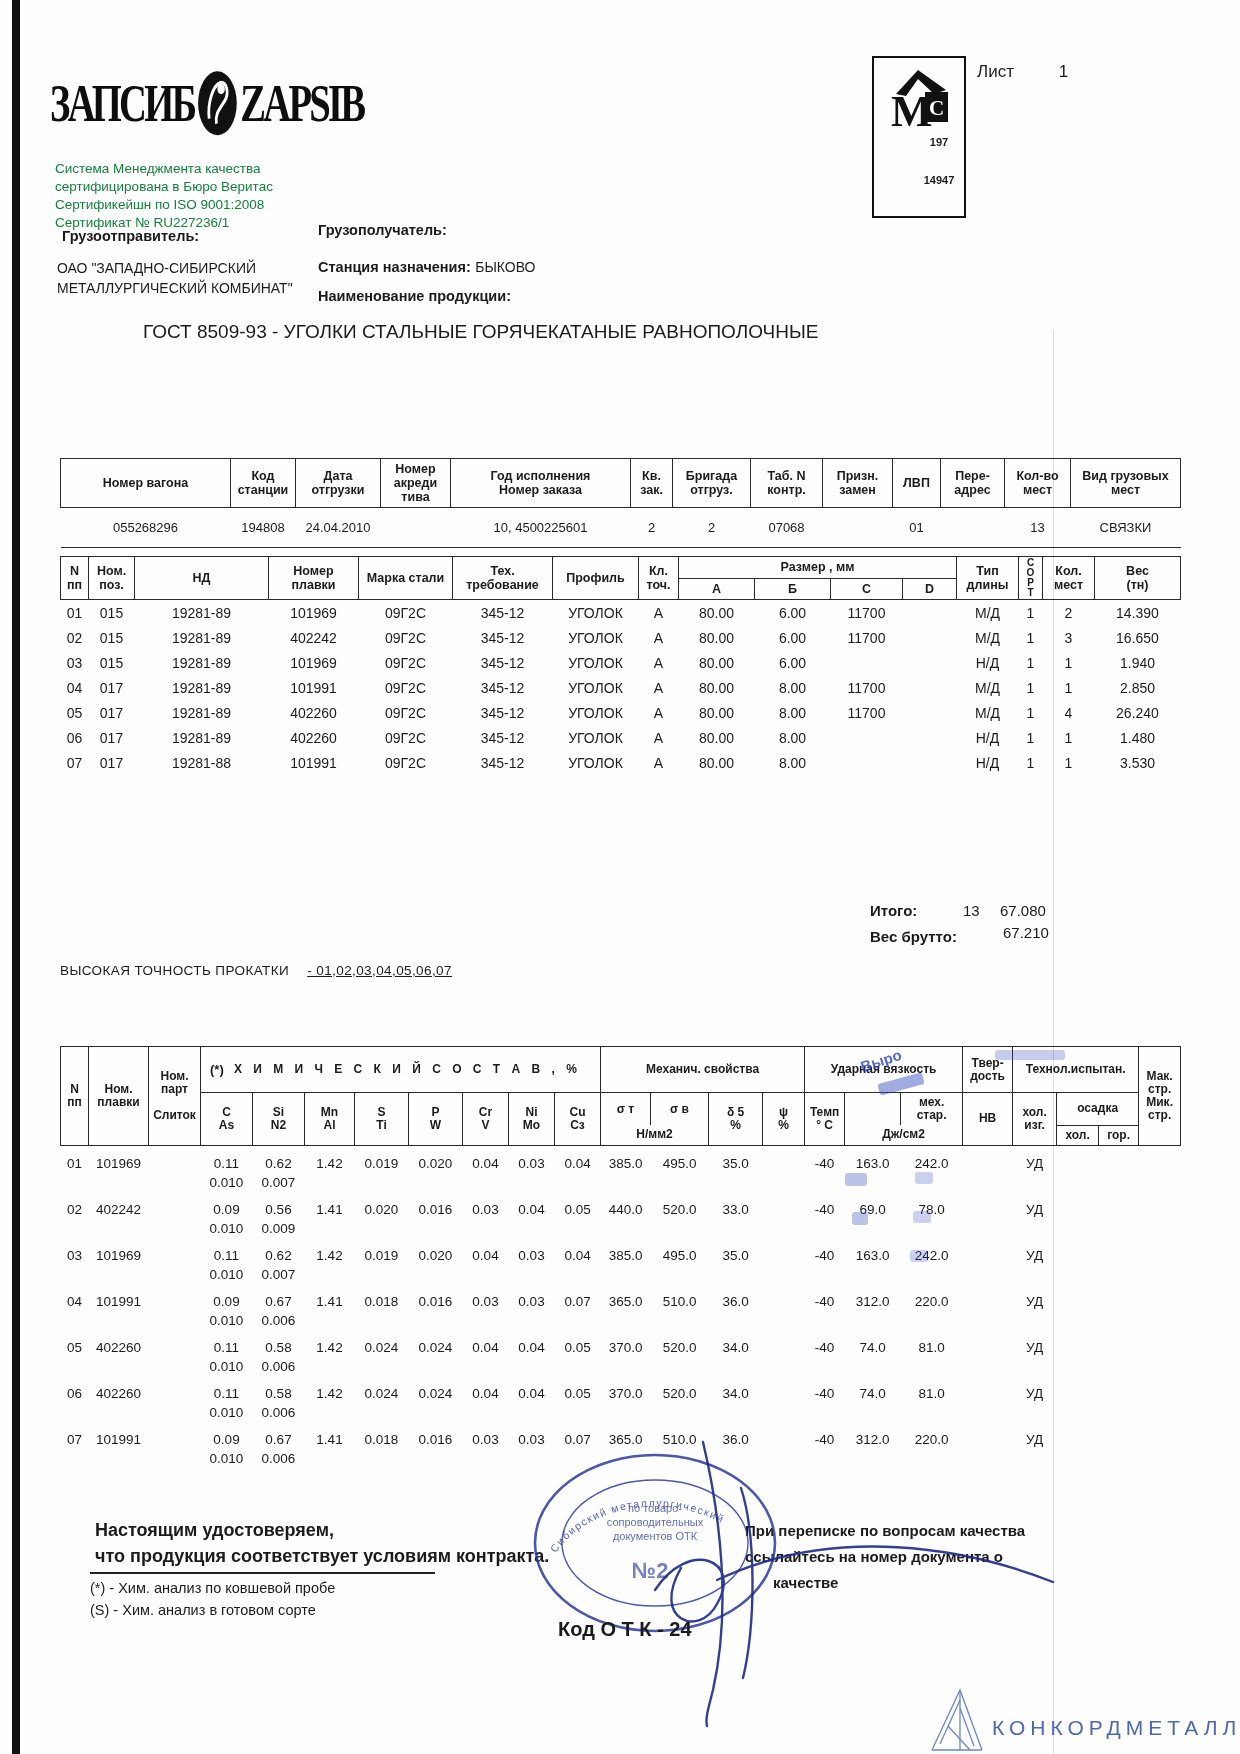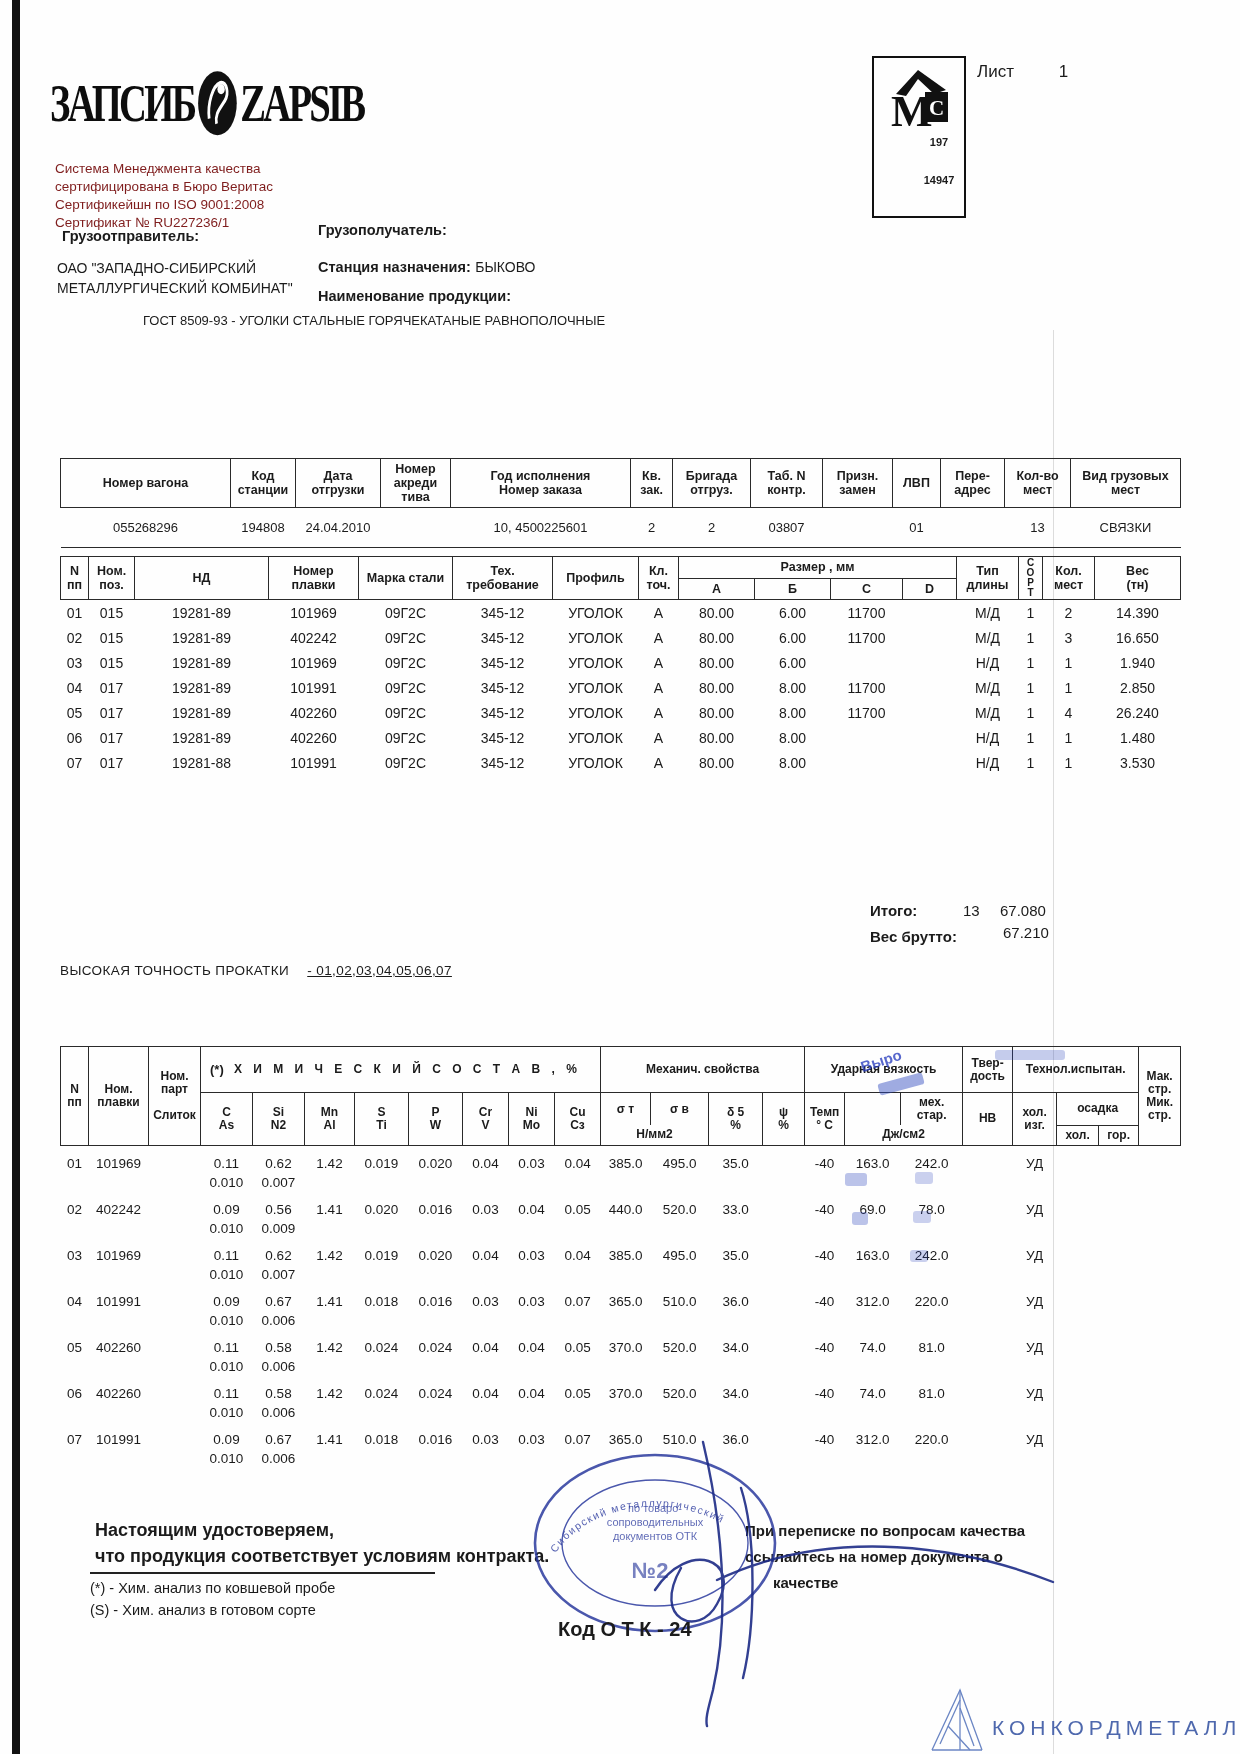--- a/index.html
+++ b/index.html
@@ -6,21 +6,21 @@
   .page{position:relative;width:1240px;height:1754px;background:#fefefe;overflow:hidden;
         font-family:"Liberation Sans",sans-serif;color:#1b1b1b;}
   .abs{position:absolute;}
   
   .edge-strip{left:12px;top:0;width:8px;height:1754px;background:#121212;}
   .faint-line{left:1053px;top:330px;width:1px;height:1424px;background:#dcdcdc;}
   
   .zapsib{left:50px;top:70px;display:flex;align-items:center;transform:scale(.92,1.28);transform-origin:left top;}
   .zapsib .txt{font-size:42px;font-weight:900;letter-spacing:-3px;color:#0d0d0d;font-family:"Liberation Serif",serif;}
   .zapsib svg{margin:0 2px;}
-  .cert{left:55px;top:160px;font-size:13.5px;line-height:18px;color:#7f1d1d;}
+  .cert{left:55px;top:160px;font-size:13.5px;line-height:18px;color:#15803d;}
   .title{left:355px;top:114px;font-size:21px;font-weight:bold;letter-spacing:.5px;}
   .title .num{margin-left:34px;}
   .mcbox{left:872px;top:56px;width:90px;height:158px;border:2.5px solid #111;text-align:center;}
   .mcbox .code{font-size:11px;font-weight:bold;font-family:Liberation Sans, sans-serif;margin-left:40px;}
   .sheet{left:977px;top:62px;font-size:17px;}
   .sheet .n{margin-left:40px;}
   
   .lbl{font-size:14.5px;font-weight:bold;}
   .val{font-size:14px;}
   
@@ -105,21 +105,21 @@
   <div class="abs val" style="left:57px;top:258px;line-height:20px">
     <div>ОАО "ЗАПАДНО-СИБИРСКИЙ</div>
     <div>МЕТАЛЛУРГИЧЕСКИЙ КОМБИНАТ"</div>
   </div>
   <div class="abs lbl" style="left:318px;top:222px">Грузополучатель:</div>
   <div class="abs" style="left:318px;top:258px">
     <span class="lbl">Станция назначения:</span>
     <span class="val">БЫКОВО</span>
   </div>
   <div class="abs lbl" style="left:318px;top:288px">Наименование   продукции:</div>
-  <div class="abs val" style="left:143px;top:313px;font-size:13px">ГОСТ 8509-93  -  УГОЛКИ СТАЛЬНЫЕ ГОРЯЧЕКАТАНЫЕ РАВНОПОЛОЧНЫЕ</div>
+  <div class="abs val" style="left:143px;top:321px;font-size:19px">ГОСТ 8509-93  -  УГОЛКИ СТАЛЬНЫЕ ГОРЯЧЕКАТАНЫЕ РАВНОПОЛОЧНЫЕ</div>
 
   <table class="t1">
     <colgroup>
       <col style="width:170px">
         <col style="width:65px">
         <col style="width:85px">
         <col style="width:70px">
       <col style="width:180px">
         <col style="width:42px">
         <col style="width:78px">
@@ -160,21 +160,21 @@
     </thead>
     <tbody>
       <tr>
         <td>055268296</td>
         <td>194808</td>
         <td>24.04.2010</td>
         <td></td>
         <td>10, 4500225601</td>
         <td>2</td>
         <td>2</td>
-        <td>03807</td>
+        <td>07068</td>
         <td></td>
         <td>01</td>
         <td></td>
         <td>13</td>
         <td>СВЯЗКИ</td>
       </tr>
     </tbody>
   </table>
 
   <table class="t2">

